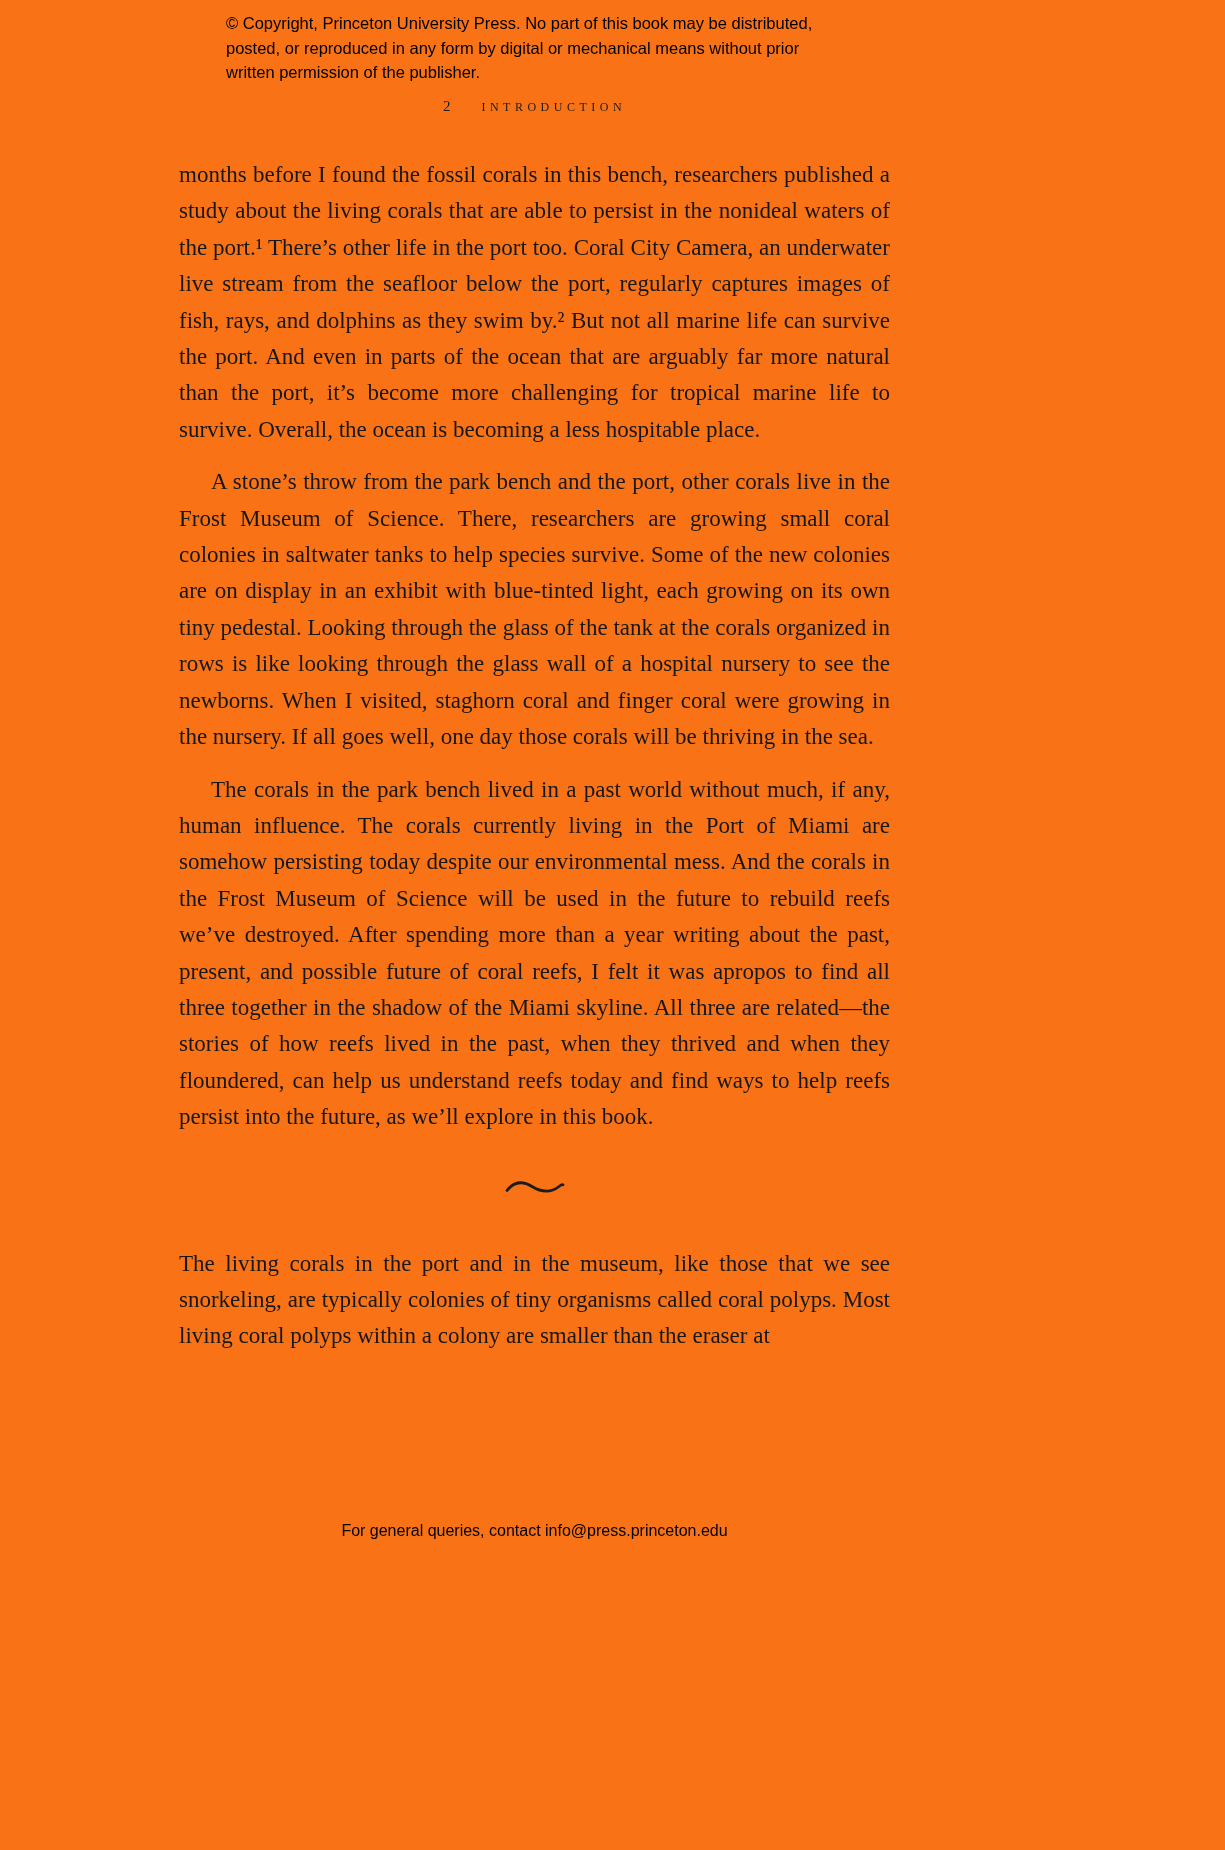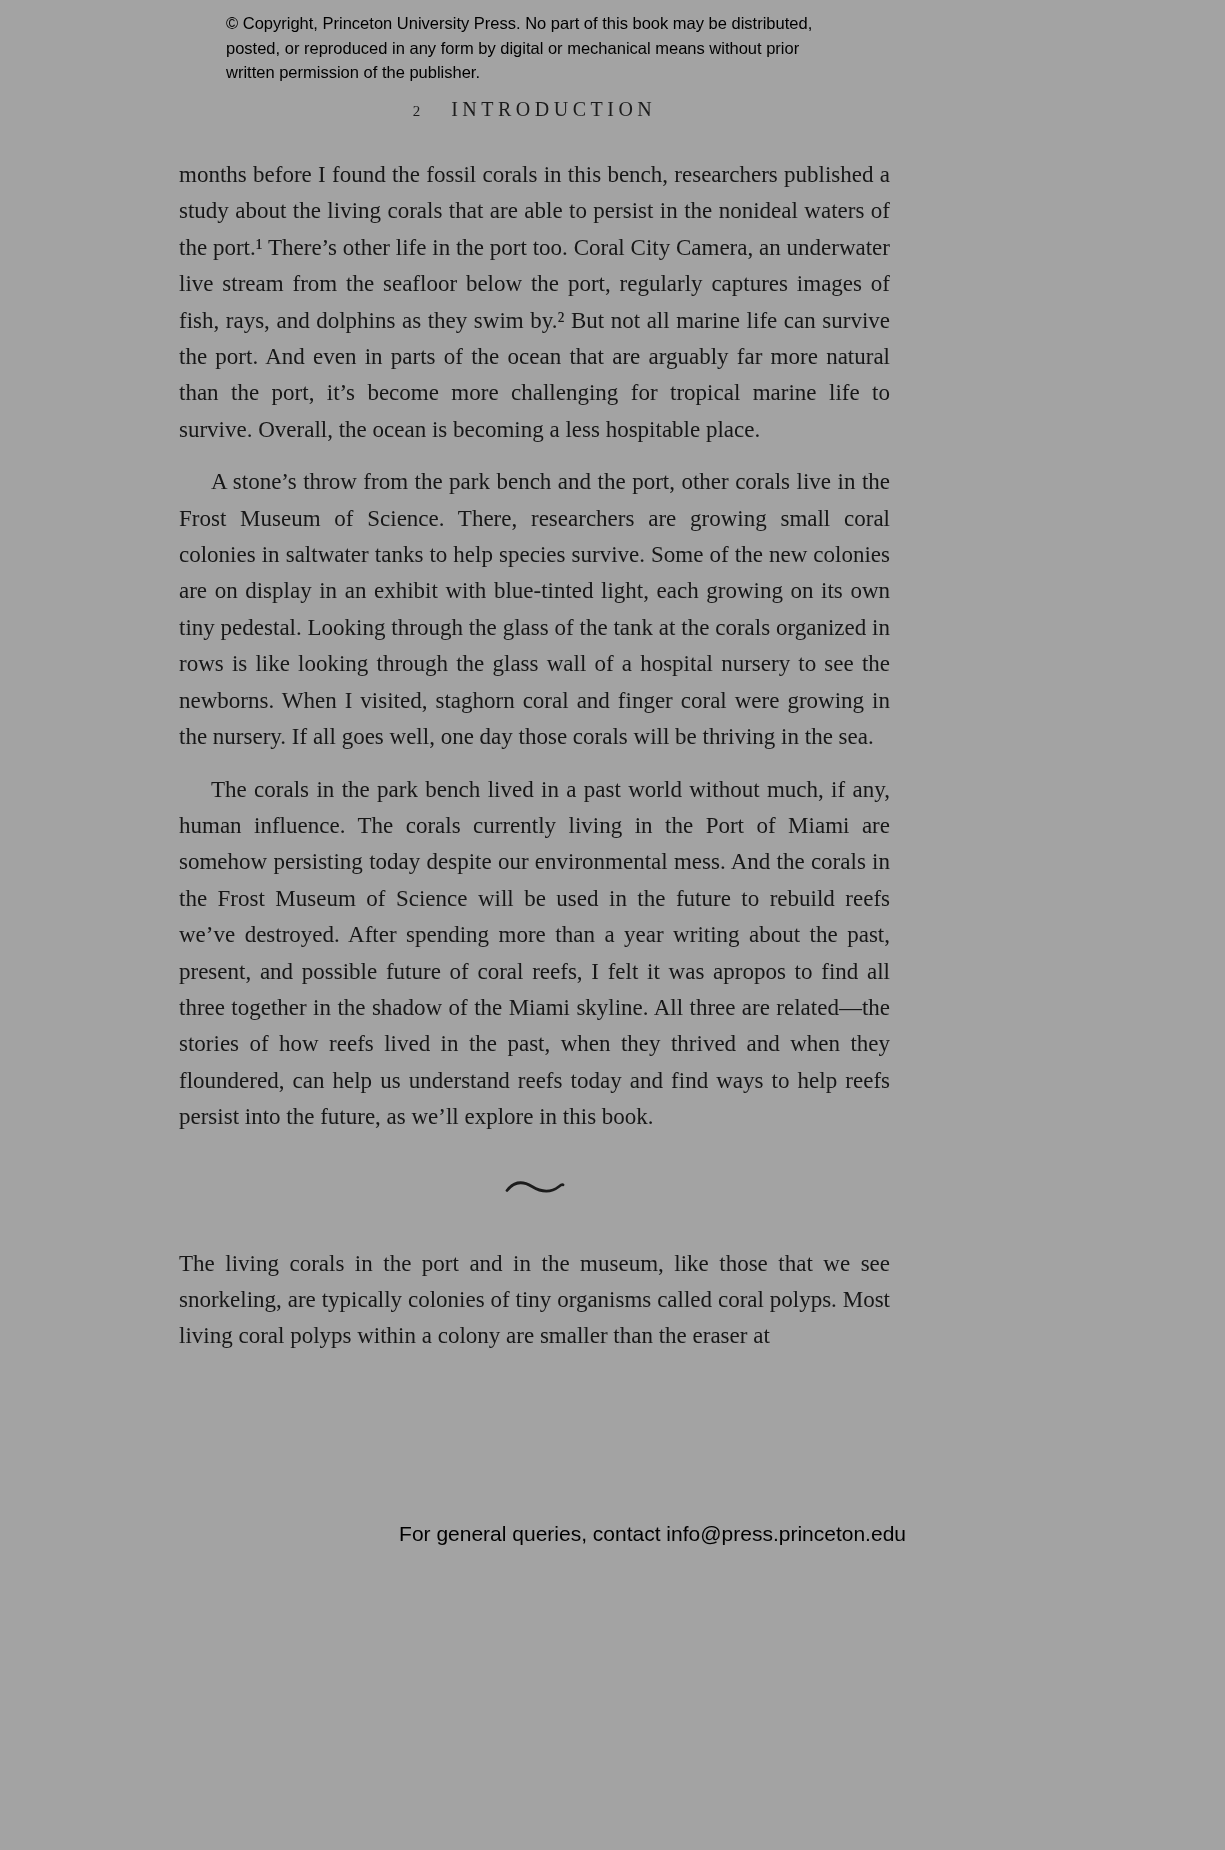--- a/index.html
+++ b/index.html
@@ -5,21 +5,21 @@
   * { margin: 0; padding: 0; box-sizing: border-box; }
 
   html, body {
     background: #ffffff;
   }
 
   .page {
     position: relative;
     width: 1225px;
     height: 1850px;
-    background: #a3a3a3;
+    background: #f97316;
     overflow: hidden;
     font-kerning: normal;
   }
 
   .copyright {
     position: absolute;
     top: 11px;
     left: 226px;
     width: 600px;
     font-family: "Liberation Sans", sans-serif;
@@ -41,21 +41,21 @@
     font-family: "Liberation Serif", serif;
     color: #1c1c1c;
   }
 
   .running-head .pagenum {
     font-size: 15px;
     letter-spacing: 1px;
   }
 
   .running-head .section {
-    font-size: 20px;
+    font-size: 12px;
     letter-spacing: 4.5px;
   }
 
   .body-text {
     position: absolute;
     top: 141px;
     left: 163px;
     width: 743px;
     font-family: "Liberation Serif", serif;
     font-size: 23px;
@@ -84,23 +84,23 @@
 
   .ornament svg {
     display: inline-block;
   }
 
   .footer {
     position: absolute;
     top: 1522px;
     left: 163px;
     width: 743px;
-    text-align: right;
+    text-align: center;
     font-family: "Liberation Sans", sans-serif;
-    font-size: 21px;
+    font-size: 16px;
     color: #000000;
   }
 </style>
 </head>
 <body>
 
 <div class="page">
 
   <div class="copyright">© Copyright, Princeton University Press. No part of this book may be distributed, posted, or reproduced in any form by digital or mechanical means without prior written permission of the publisher.</div>
 

